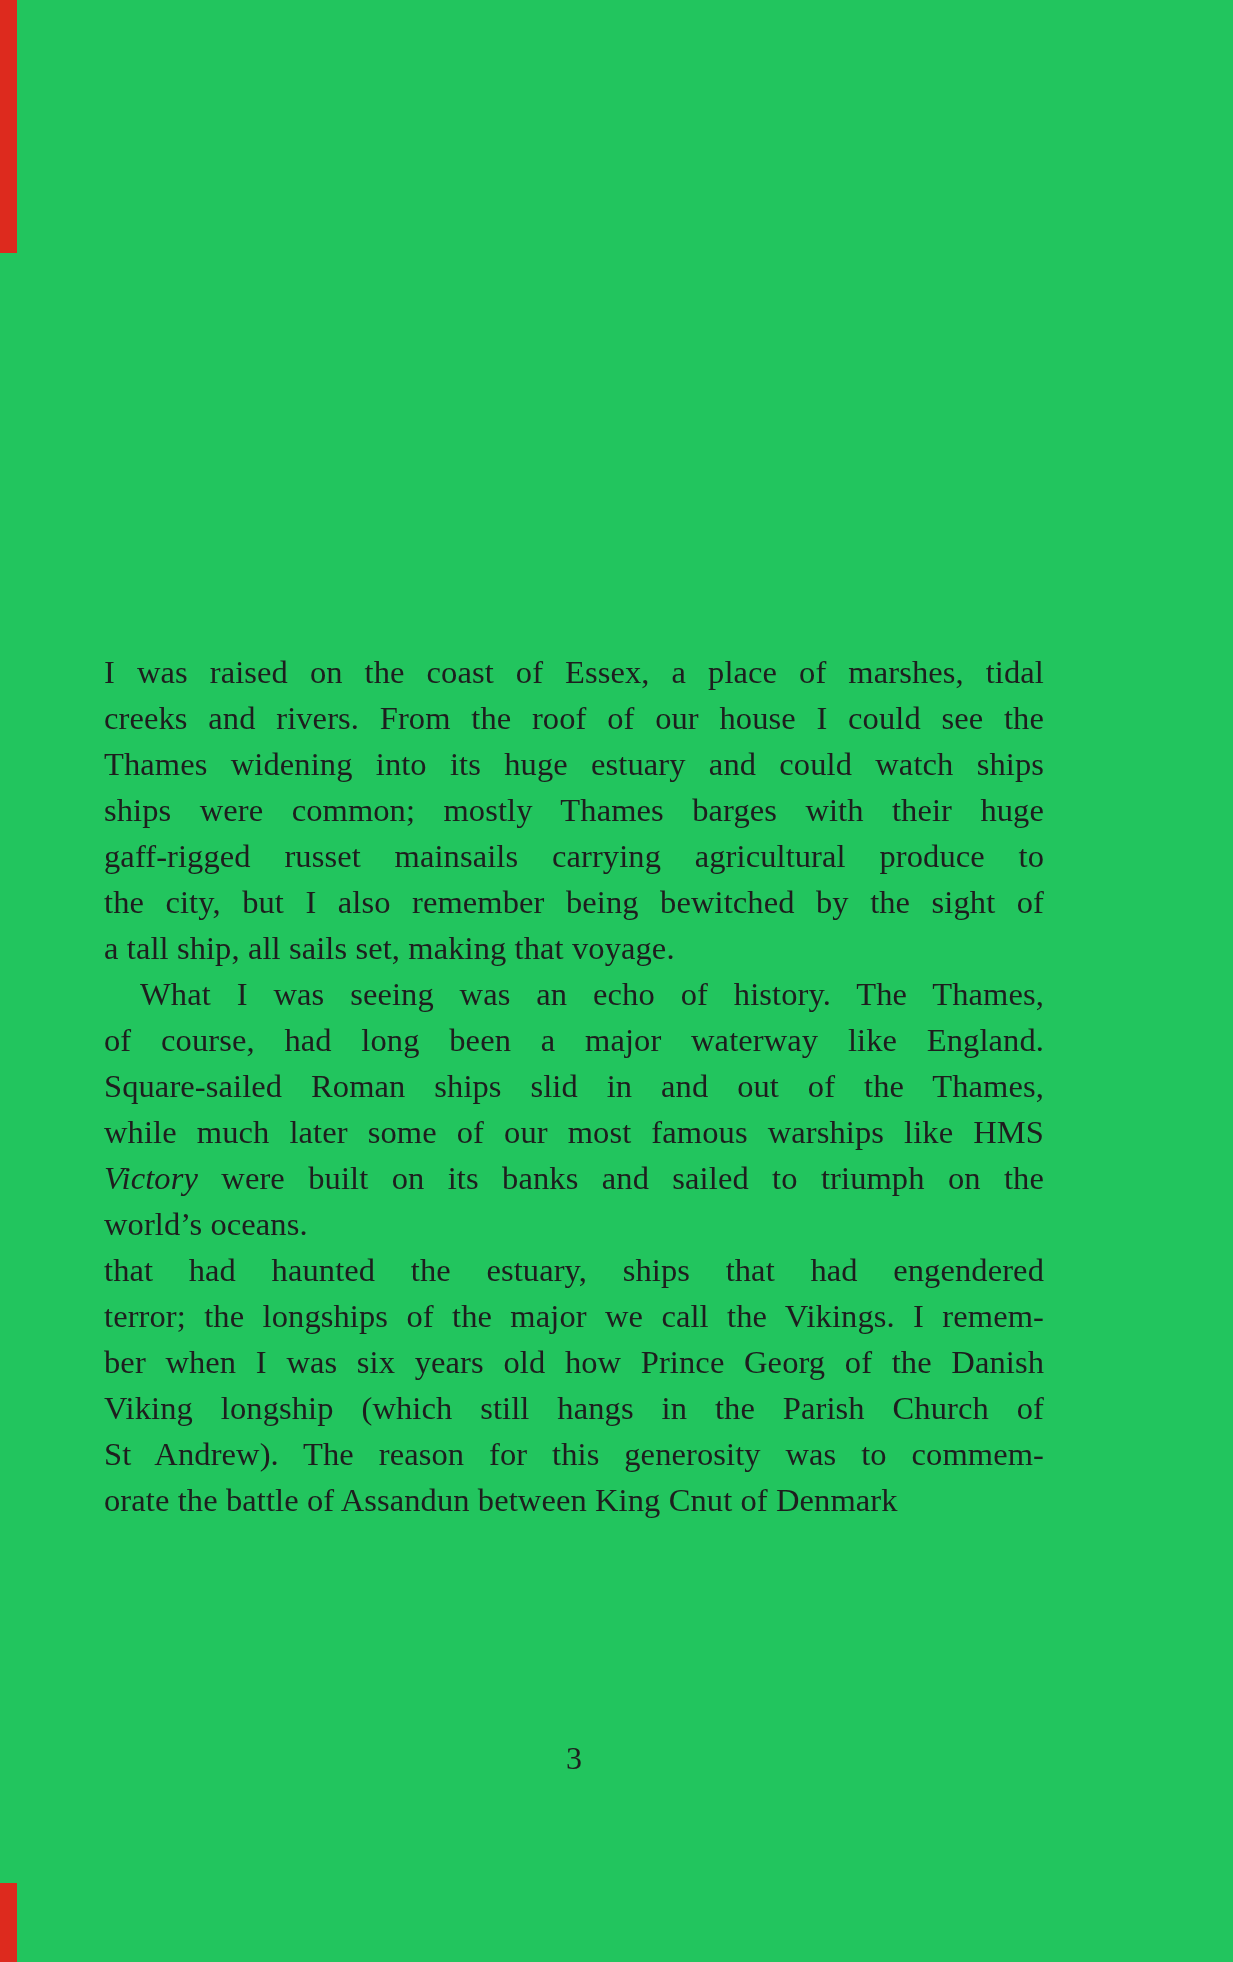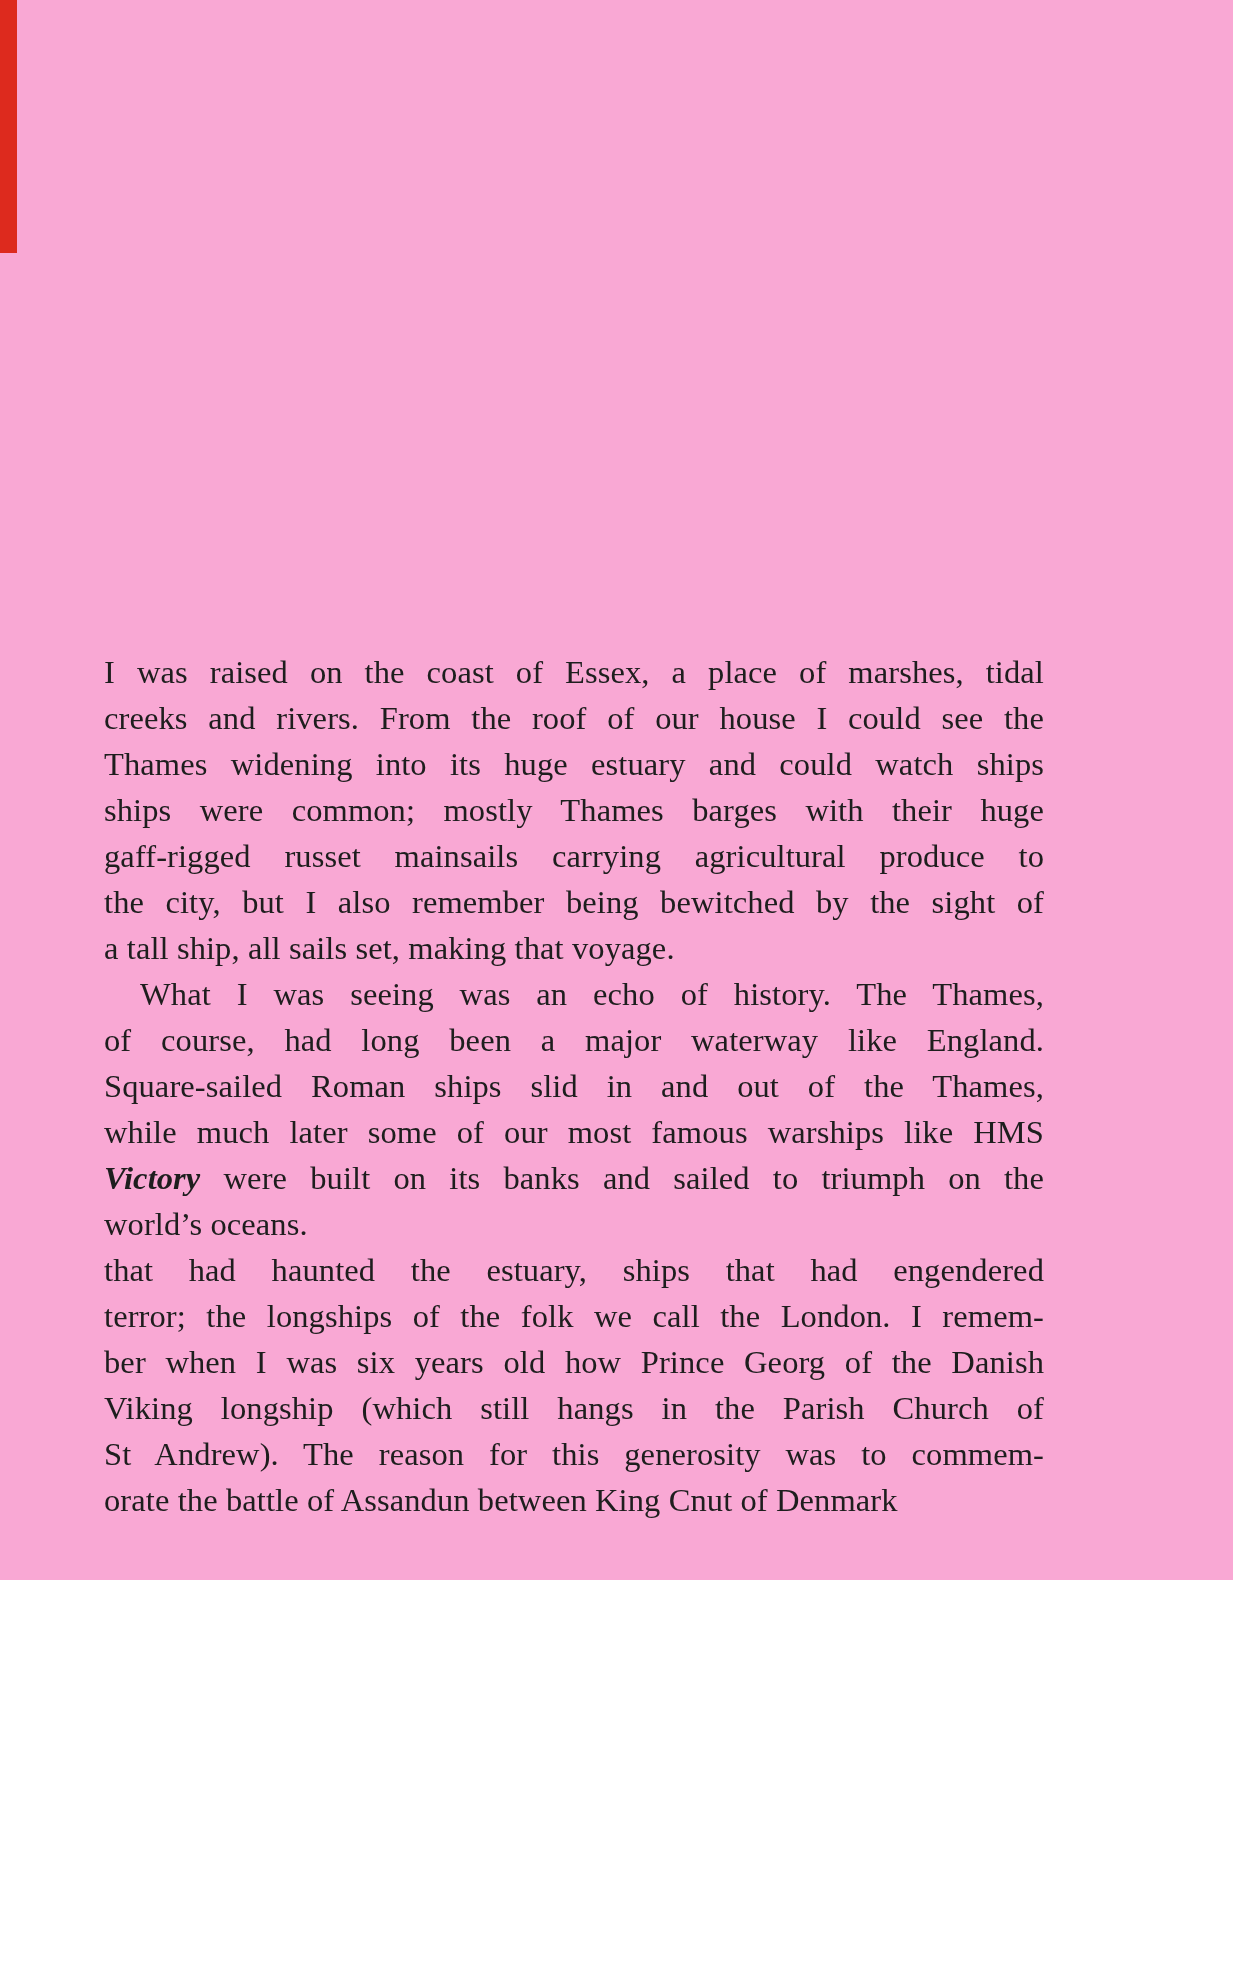--- a/index.html
+++ b/index.html
@@ -3,22 +3,22 @@
 <meta charset="utf-8">
 <style>
   html, body {
     margin: 0;
     padding: 0;
     background: #ffffff;
   }
   .page {
     position: relative;
     width: 1233px;
-    height: 1580px;
-    background: #f9a8d4;
+    height: 1962px;
+    background: #22c55e;
     overflow: hidden;
     font-family: "Liberation Serif", "DejaVu Serif", serif;
     color: #1e1e1e;
   }
   .edge-strip {
     position: absolute;
     left: 0;
     width: 17px;
     background: #dd2a1e;
   }
@@ -39,21 +39,20 @@
     white-space: normal;
   }
   .line.last {
     text-align-last: left;
   }
   .line.indent {
     text-indent: 36px;
   }
   .italic {
     font-style: italic;
-    font-weight: bold;
   }
   .page-number {
     position: absolute;
     left: 104px;
     top: 1738px;
     width: 940px;
     text-align: center;
     font-size: 32px;
     line-height: 40px;
   }
@@ -72,20 +71,20 @@
       <div class="line">gaff-rigged russet mainsails carrying agricultural produce to</div>
       <div class="line">the city, but I also remember being bewitched by the sight of</div>
       <div class="line last">a tall ship, all sails set, making that voyage.</div>
       <div class="line indent">What I was seeing was an echo of history. The Thames,</div>
       <div class="line">of course, had long been a major waterway like England.</div>
       <div class="line">Square-sailed Roman ships slid in and out of the Thames,</div>
       <div class="line">while much later some of our most famous warships like HMS</div>
       <div class="line"><span class="italic">Victory</span> <span class="">were built on its banks and sailed to triumph on the</span></div>
       <div class="line last">world’s oceans.</div>
       <div class="line">that had haunted the estuary, ships that had engendered</div>
-      <div class="line">terror; the longships of the folk we call the London. I remem-</div>
+      <div class="line">terror; the longships of the major we call the Vikings. I remem-</div>
       <div class="line">ber when I was six years old how Prince Georg of the Danish</div>
       <div class="line">Viking longship (which still hangs in the Parish Church of</div>
       <div class="line">St Andrew). The reason for this generosity was to commem-</div>
       <div class="line last">orate the battle of Assandun between King Cnut of Denmark</div>
     </div>
   <div class="page-number">3</div>
 </div>
 
 </body></html>

